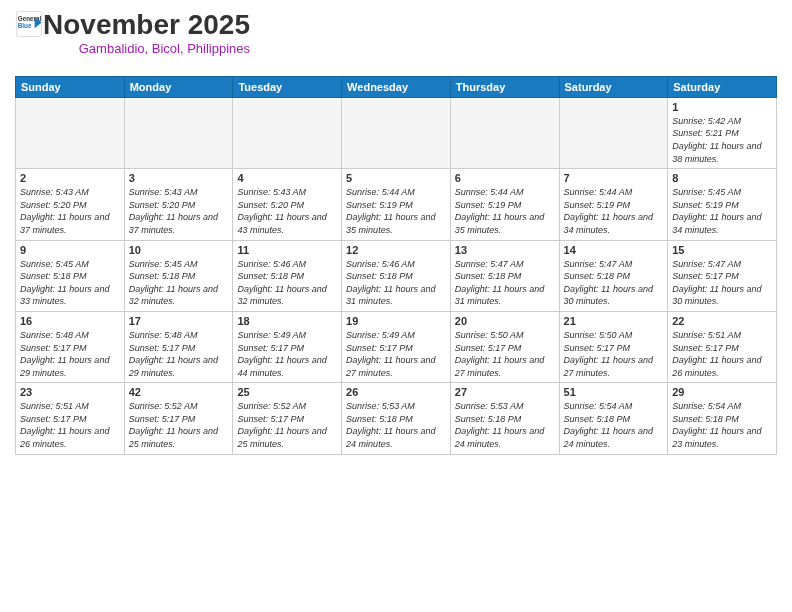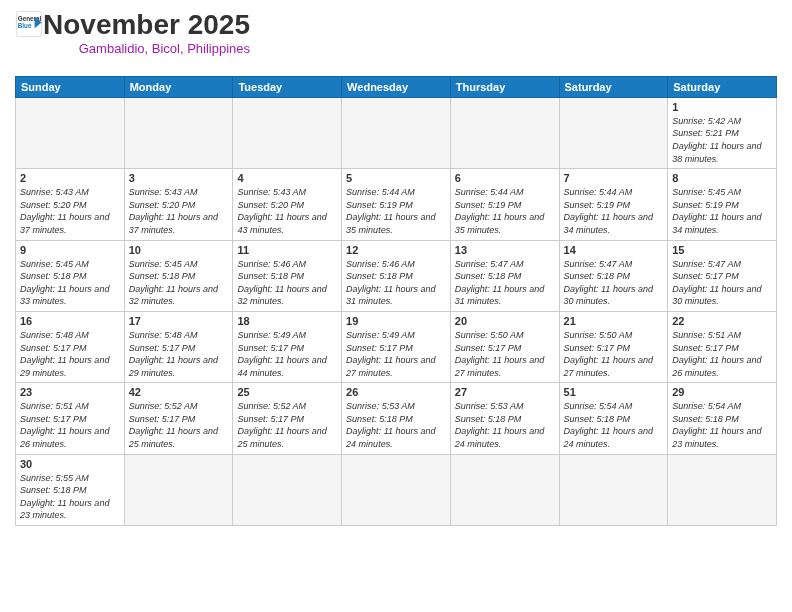--- a/index.html
+++ b/index.html
@@ -245,27 +245,15 @@
           </td>
           <td>
             <div class="day-number">51</div>
             <div class="day-info"><span>Sunrise: 5:54 AM</span><br><span>Sunset: 5:18 PM</span><br><span>Daylight: 11 hours and 24 minutes.</span></div>
           </td>
           <td>
             <div class="day-number">29</div>
             <div class="day-info"><span>Sunrise: 5:54 AM</span><br><span>Sunset: 5:18 PM</span><br><span>Daylight: 11 hours and 23 minutes.</span></div>
           </td>
         </tr>
-        <tr class="last-row">
-          <td>
-            <div class="day-number">30</div>
-            <div class="day-info"><span>Sunrise: 5:55 AM</span><br><span>Sunset: 5:18 PM</span><br><span>Daylight: 11 hours and 23 minutes.</span></div>
-          </td>
-          <td class="empty"></td>
-          <td class="empty"></td>
-          <td class="empty"></td>
-          <td class="empty"></td>
-          <td class="empty"></td>
-          <td class="empty"></td>
-        </tr>
       </tbody>
   </table>
 </div>
 
 </body></html>

